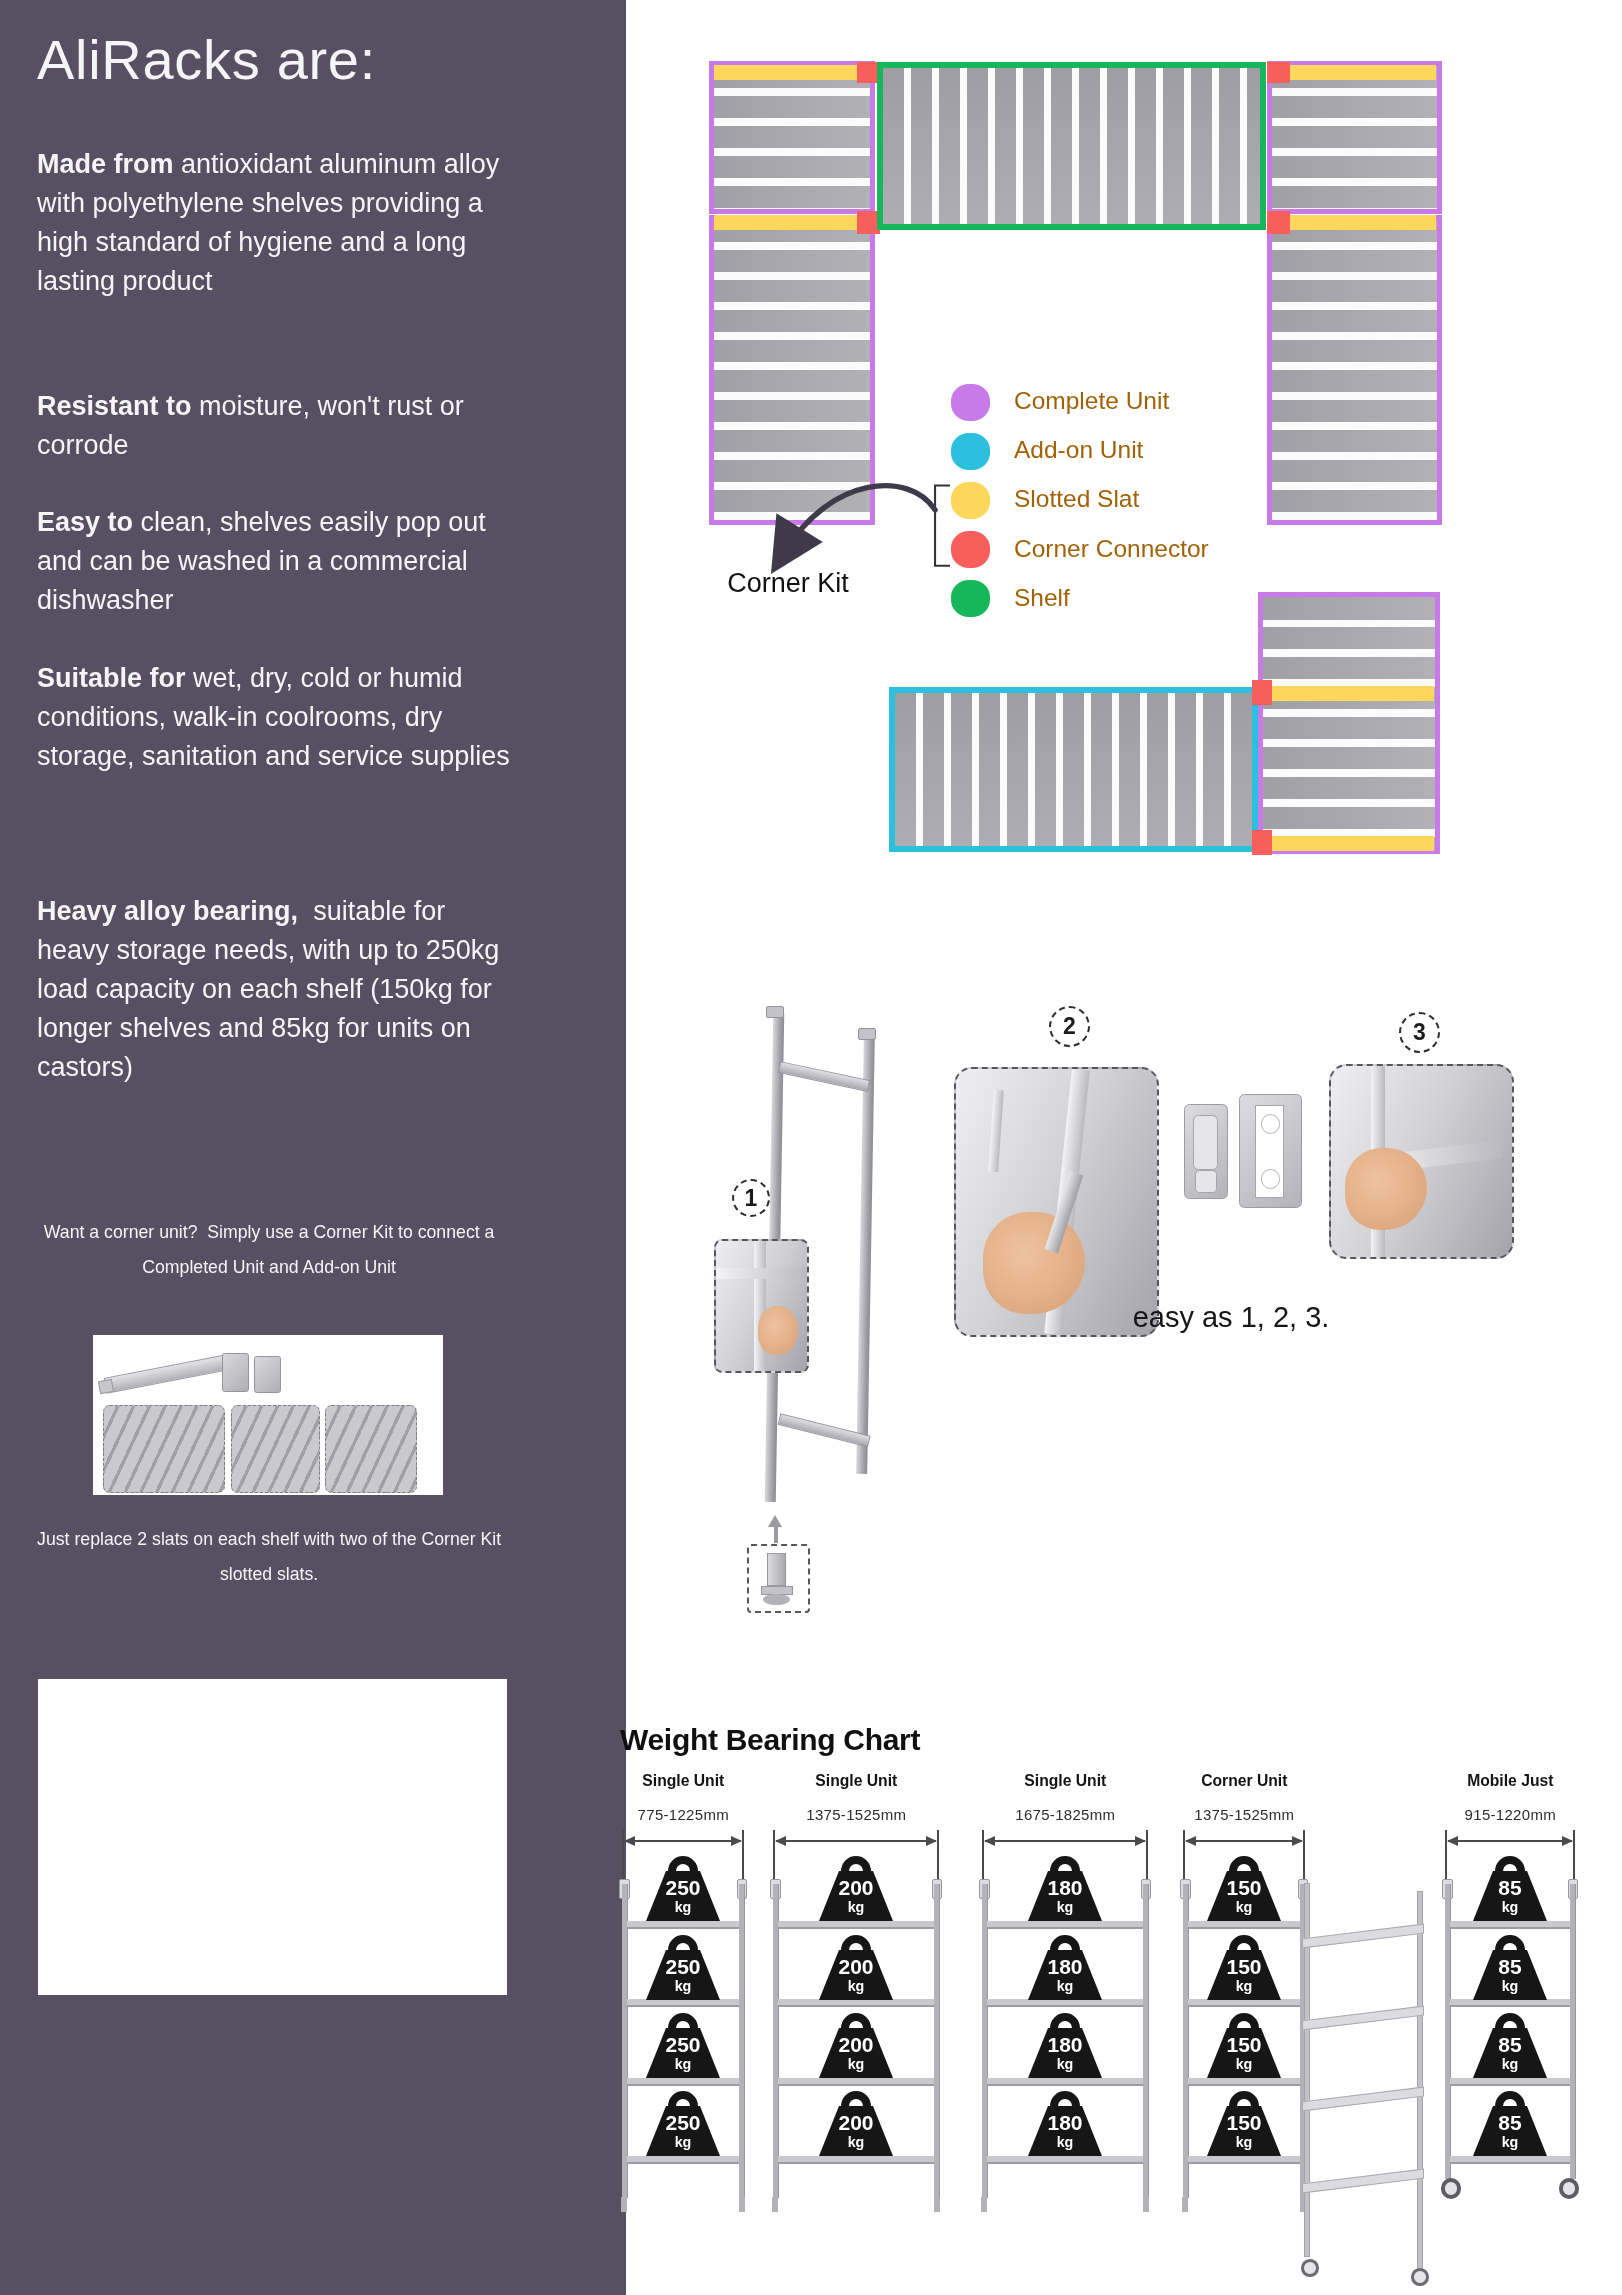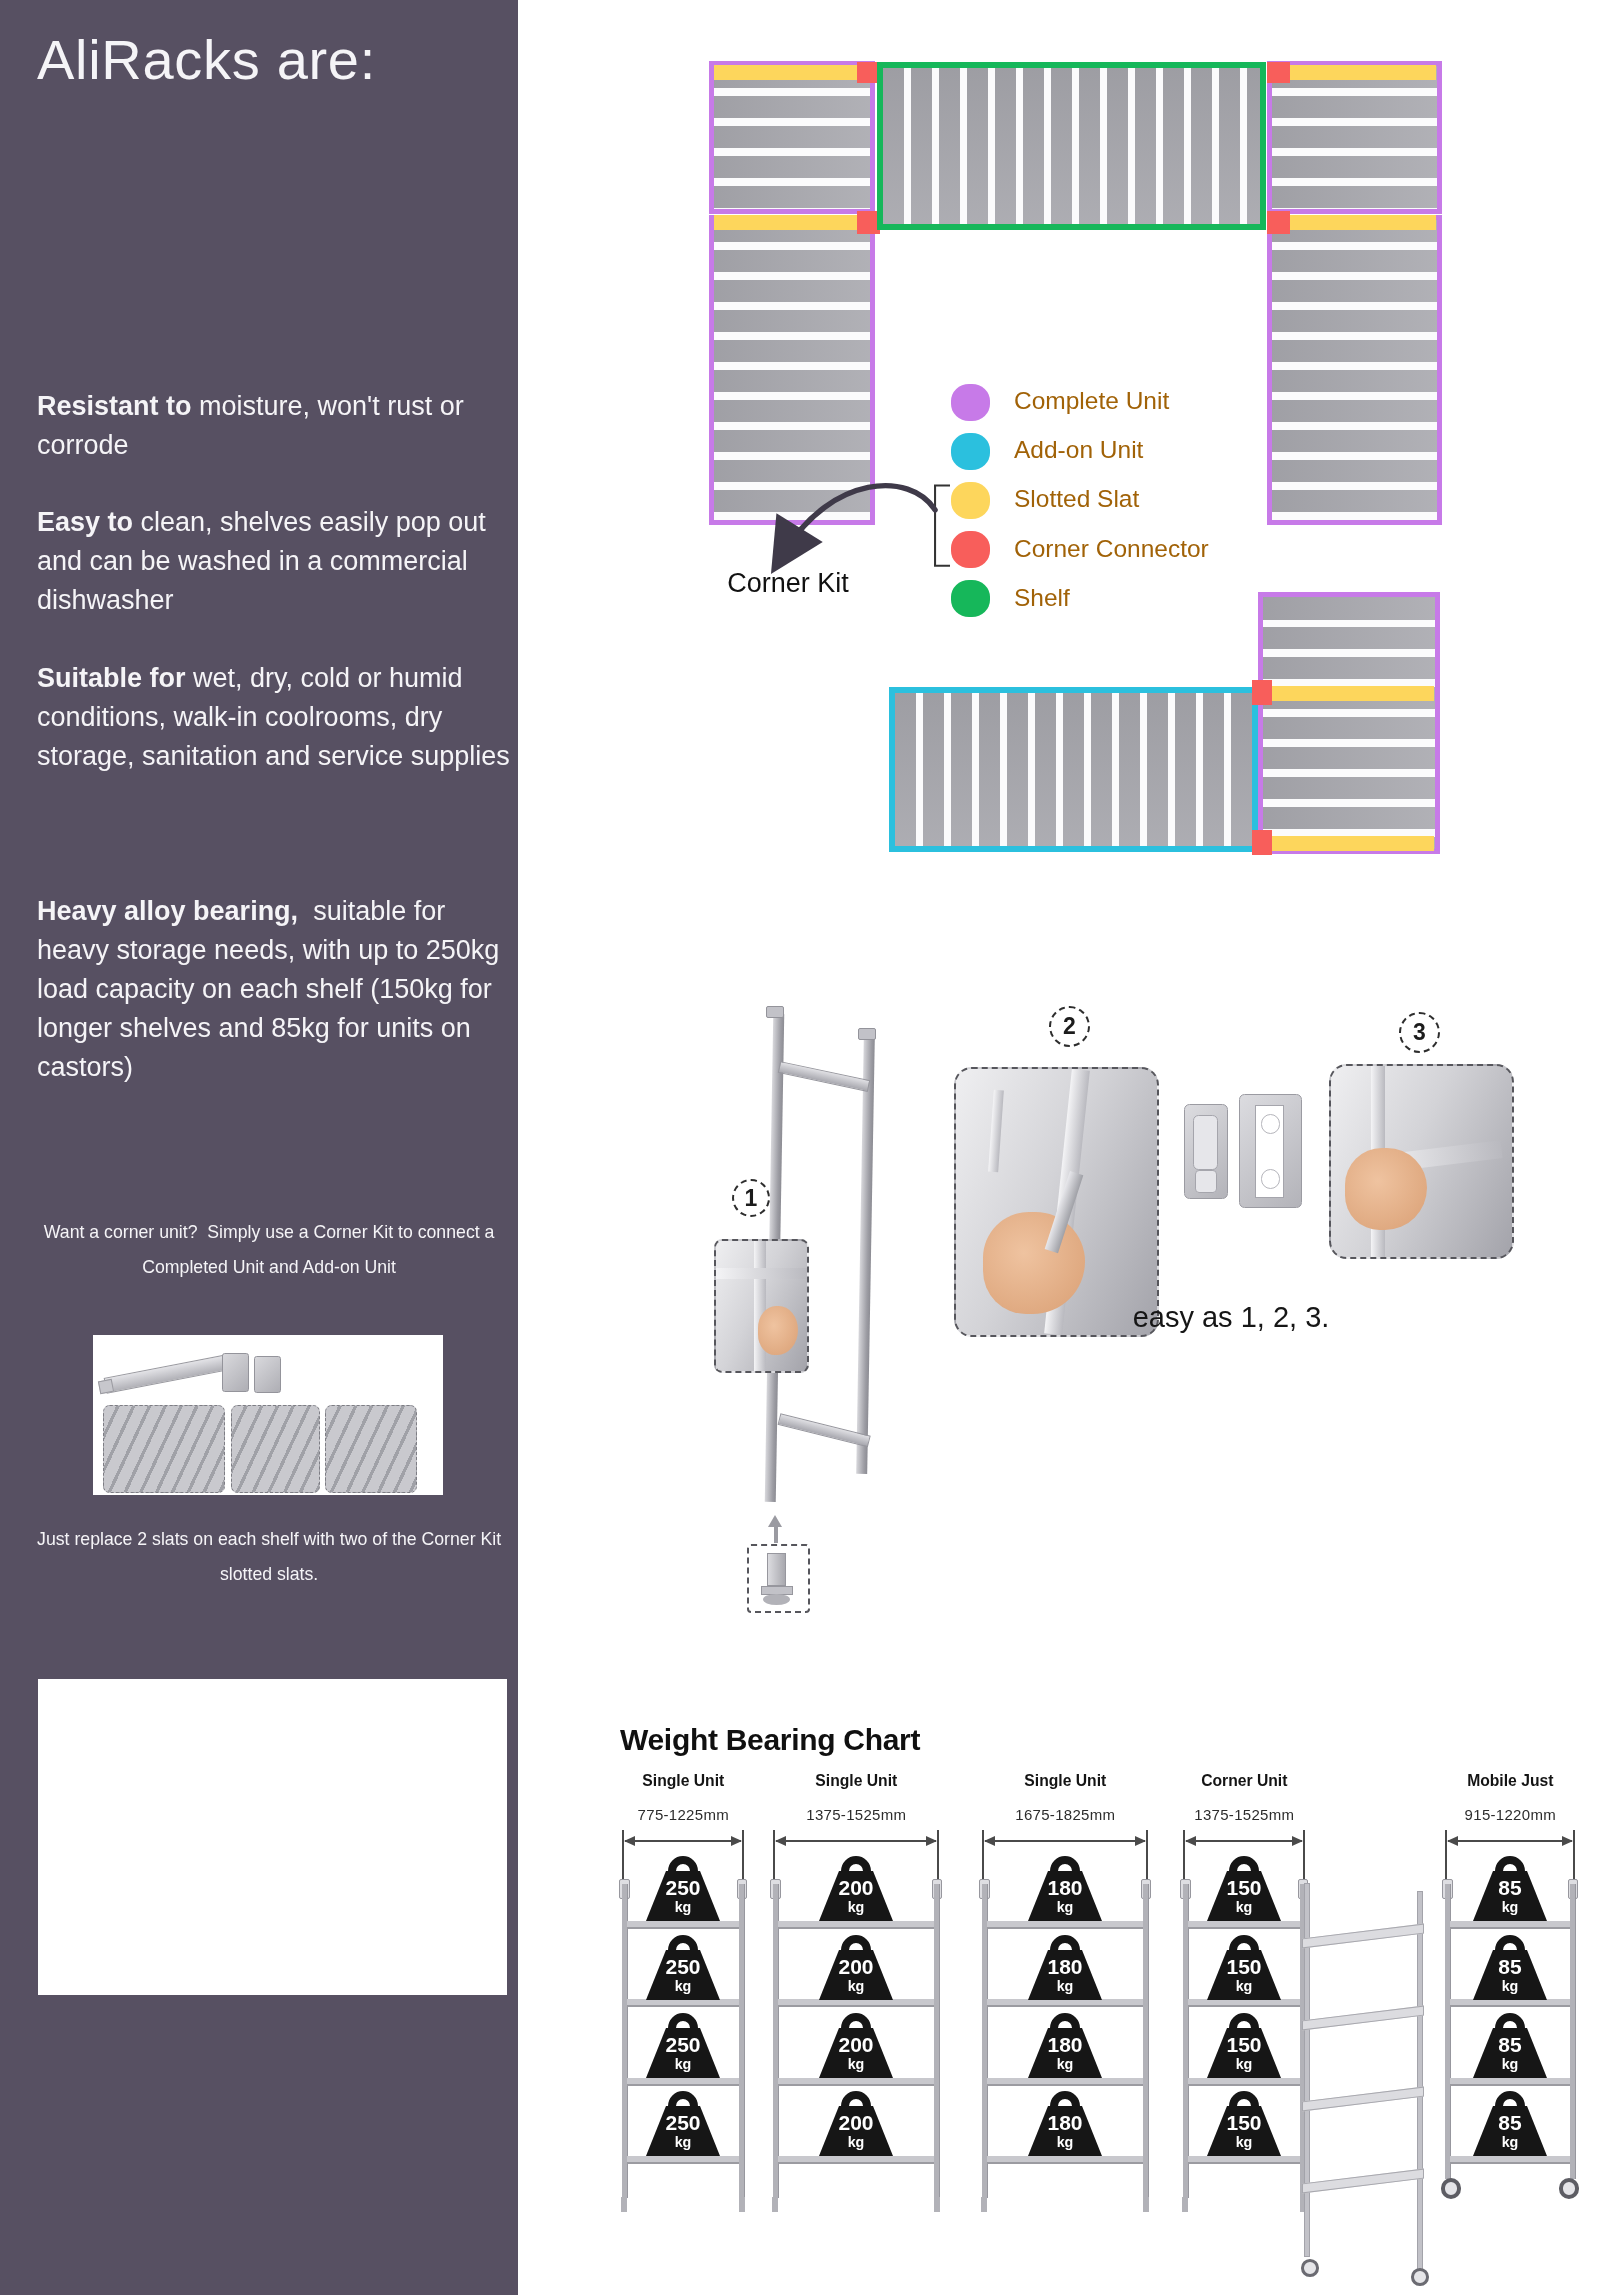--- a/index.html
+++ b/index.html
@@ -2,21 +2,21 @@
 <html style="--purple: #C77AE8; --cyan: #2BC0DE; --yellow: #FDD65C; --red: #F85E5B; --green: #16B75A; --sidebar: #575062;font-size:11px"><head>
 <meta charset="utf-8">
 <style>
   html,body{margin:0;padding:0;background:#ffffff;}
   #page{position:relative;width:1623px;height:2295px;background:#ffffff;overflow:hidden;
         font-family:"Liberation Sans", sans-serif;}
   .abs{position:absolute;}
   .prewrap{white-space:pre-wrap;}
 
   
-  #sidebar{position:absolute;left:0;top:0;width:518px;height:2295px;background:var(--sidebar,#575062);color:#f5f4f7;}
+  #sidebar{position:absolute;left:0;top:0;width:626px;height:2295px;background:var(--sidebar,#575062);color:#f5f4f7;}
   #sidebar h1{position:absolute;left:37px;top:27px;margin:0;font-size:56px;font-weight:400;letter-spacing:0.7px;}
   .side-p{position:absolute;left:37px;width:474px;margin:0;font-size:27px;line-height:39px;}
   .side-p b{font-weight:700;}
   .side-note{position:absolute;left:13.6px;width:511px;margin:0;font-size:17.7px;line-height:35px;text-align:center;}
   #kit-image{position:absolute;left:93px;top:1335px;width:350px;height:160px;background:#ffffff;}
   .kit-slat{position:absolute;left:11px;top:31px;width:123px;height:13.6px;background:linear-gradient(180deg,#e3e3e7,#b0b0b6);
             border:0.7px solid #9a9aa0;transform:rotate(-11deg);}
   .kit-slat-end{position:absolute;left:5.5px;top:45px;width:12.3px;height:11px;background:#c7c7cc;border:0.7px solid #9a9aa0;transform:rotate(-11deg);}
   .kit-conn{position:absolute;background:linear-gradient(135deg,#d9d9dd,#aeaeb4);border:0.7px solid #94949b;border-radius:2.7px;}
   .kit-thumb{position:absolute;top:70px;height:86px;border:1.4px dashed #7d7d84;border-radius:6.8px;
@@ -103,20 +103,21 @@
   .dash-box{position:absolute;border:2px dashed #56565c;background:#fff;}
 </style>
 </head>
 <body>
 
 <div id="page">
 
   <aside id="sidebar">
     <h1>AliRacks are:</h1>
 
+    <p class="side-p prewrap" style="top:145px"><b>Made from</b><span> antioxidant aluminum alloy with polyethylene shelves providing a high standard of hygiene and a long lasting product</span></p>
     <p class="side-p prewrap" style="top:387px"><b>Resistant to</b><span> moisture, won't rust or corrode</span></p>
     <p class="side-p prewrap" style="top:503px"><b>Easy to</b><span> clean, shelves easily pop out and can be washed in a commercial dishwasher</span></p>
     <p class="side-p prewrap" style="top:659px"><b>Suitable for</b><span> wet, dry, cold or humid conditions, walk-in coolrooms, dry storage, sanitation and service supplies</span></p>
     <p class="side-p prewrap" style="top:892px"><b>Heavy alloy bearing,</b><span>  suitable for heavy storage needs, with up to 250kg load capacity on each shelf (150kg for longer shelves and 85kg for units on castors)</span></p>
 
     <p class="side-note prewrap" style="top:1215px">Want a corner unit?  Simply use a Corner Kit to connect a Completed Unit and Add-on Unit</p>
 
     <div id="kit-image">
       <div class="kit-slat"></div>
       <div class="kit-slat-end"></div>

